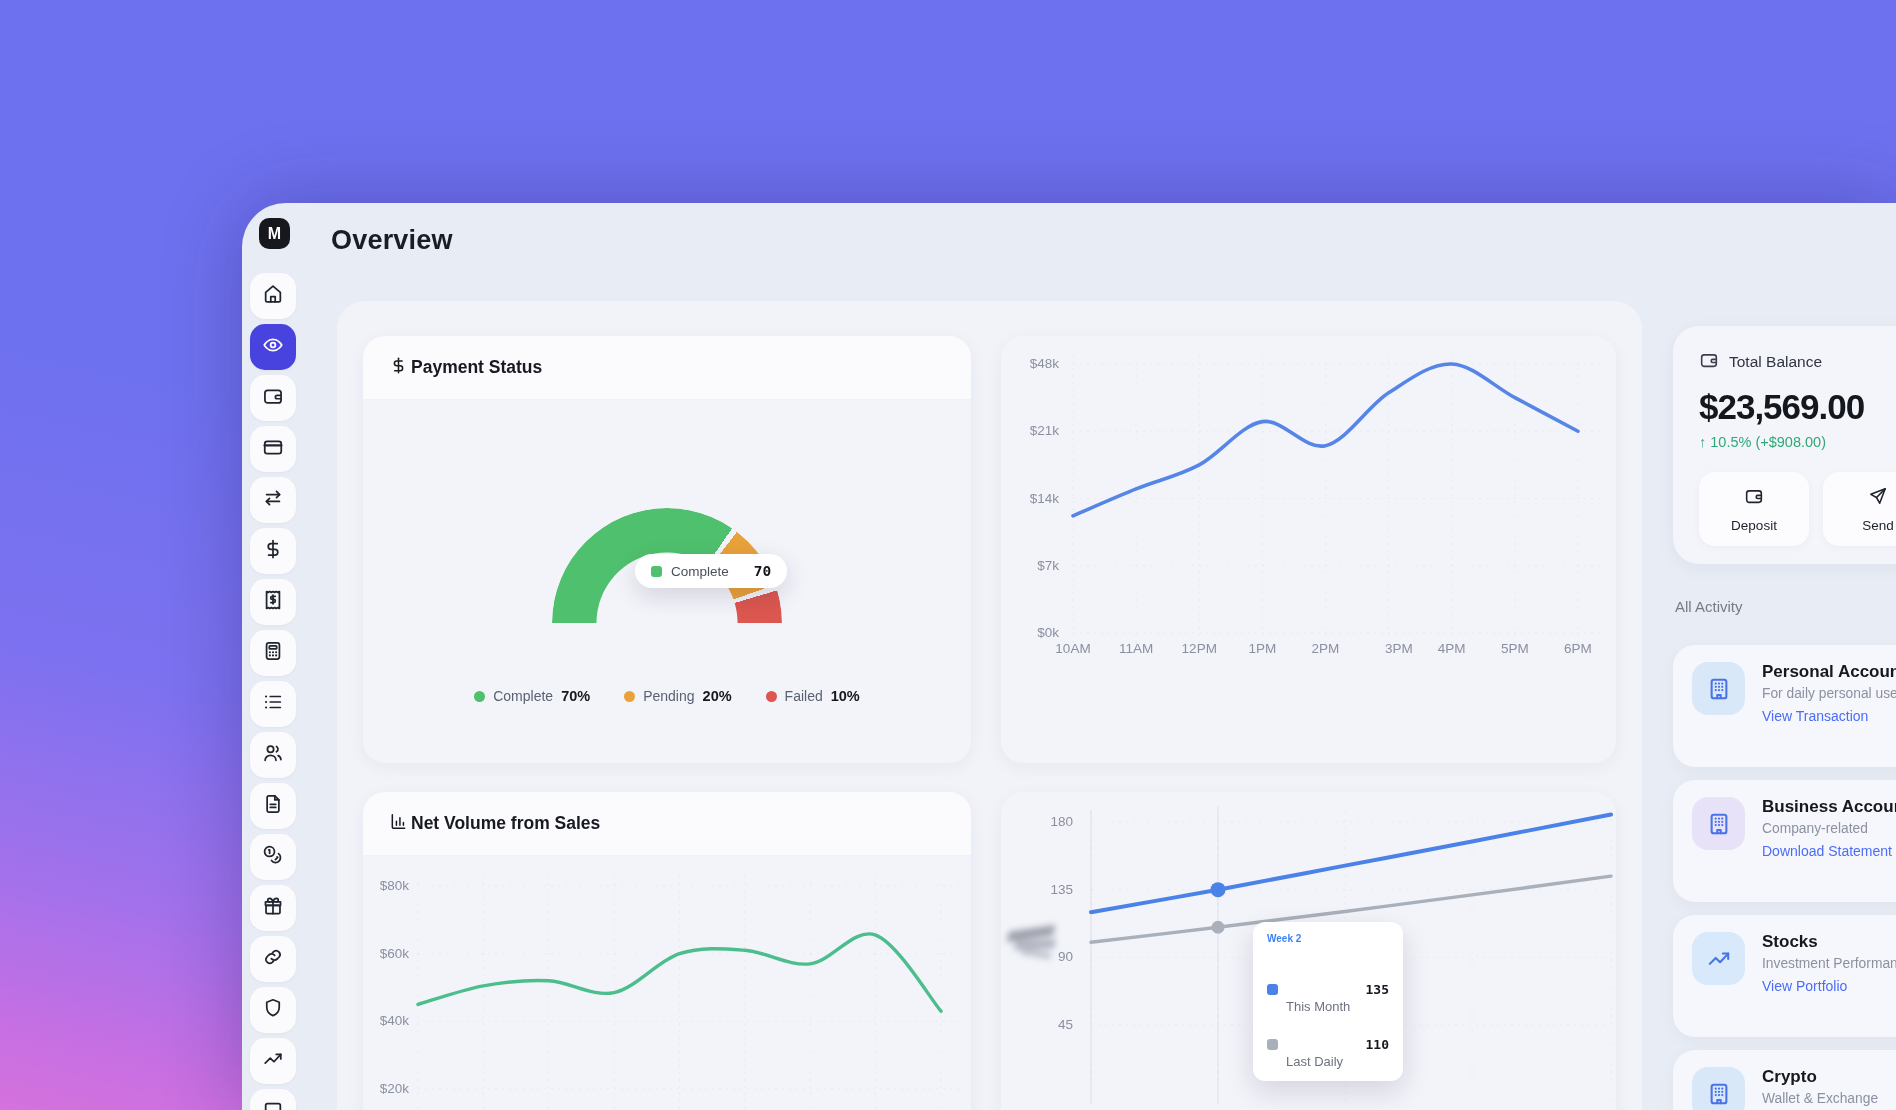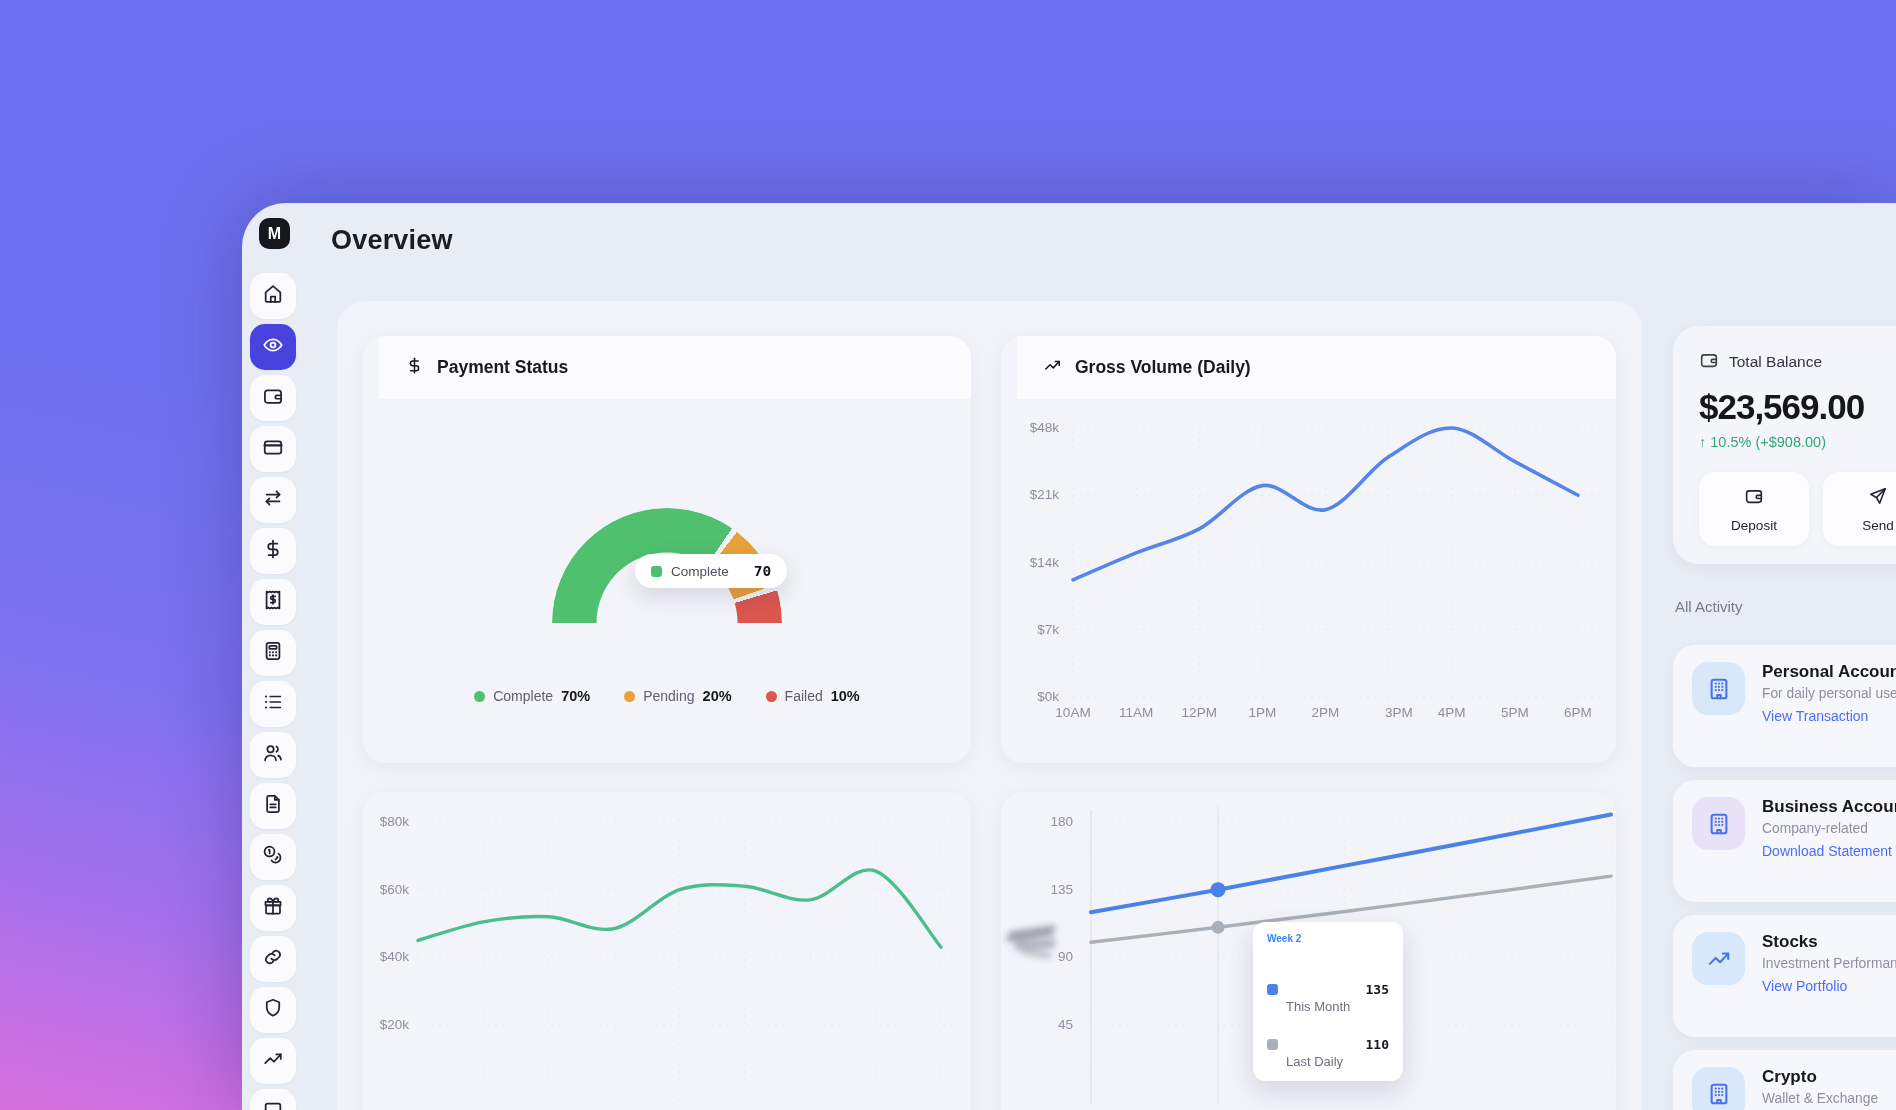--- a/index.html
+++ b/index.html
@@ -36,21 +36,21 @@
   .main {
     position:absolute; left:95px; top:98px; width:1305px; height:860px;
     background:rgba(255,255,255,.38); border-radius:28px;
   }
   .card {
     position:absolute; border-radius:22px; background:#f3f4fa; overflow:hidden;
     box-shadow:0 4px 18px rgba(25,30,60,.05);
   }
   .card-head {
     height:64px; background:#fbfbfe; display:flex; align-items:center;
-    padding-left:26px; gap:13px; border-bottom:1px solid rgba(25,30,50,.04);margin-left:16px;
+    padding-left:26px; gap:3px; border-bottom:1px solid rgba(25,30,50,.04);
   }
   .card-head svg { width:19px; height:19px; color:#171a21; }
   .card-title { font-size:17.5px; font-weight:700; color:#171a21; }
   .card-body { position:relative; height:363px; }
   .chart { position:absolute; left:0; top:0; }
   .tick { position:absolute; font-size:13.5px; color:#8a90a0; line-height:18px; }
   .ytick { text-align:right; }
   .xtick { text-align:center; width:52px; }
   
   .gauge-wrap { position:absolute; left:189px; top:108px; width:230px; height:118px; overflow:hidden; }
@@ -273,27 +273,20 @@
             <div class="legend-item">
               <span class="legend-dot" style="background:#dc5750"></span>
               <span class="legend-label">Failed</span>
               <span class="legend-value">10%</span>
             </div>
           </div>
       </div>
     </section>
 
     <section class="card" style="left:664px; top:35px; width:615px; height:427px;">
-      <div class="card-head">
-        <span><svg viewBox="0 0 24 24" fill="none" stroke="currentColor" stroke-width="1.9" stroke-linecap="round" stroke-linejoin="round">
-              <path d="m3.5 16.5 5.5-5.5 4 4 7.5-8"></path>
-              <path d="M15.6 7h4.9v4.9"></path>
-            </svg></span>
-        <span class="card-title">Gross Volume (Daily)</span>
-      </div>
       <div class="card-body" id="body-gross_volume">
         <svg class="chart" width="615" height="363" viewBox="0 0 615 363">
             <line x1="72" y1="28" x2="603" y2="28" stroke="rgba(20,28,50,.04)" stroke-dasharray="2 5"></line>
             <line x1="72" y1="95.25" x2="603" y2="95.25" stroke="rgba(20,28,50,.04)" stroke-dasharray="2 5"></line>
             <line x1="72" y1="162.5" x2="603" y2="162.5" stroke="rgba(20,28,50,.04)" stroke-dasharray="2 5"></line>
             <line x1="72" y1="229.75" x2="603" y2="229.75" stroke="rgba(20,28,50,.04)" stroke-dasharray="2 5"></line>
             <line x1="72" y1="297" x2="603" y2="297" stroke="rgba(20,28,50,.04)" stroke-dasharray="2 5"></line>
             <line x1="72" y1="18" x2="72" y2="312" stroke="rgba(20,28,50,.045)" stroke-dasharray="2 5"></line>
             <line x1="135.125" y1="18" x2="135.125" y2="312" stroke="rgba(20,28,50,.045)" stroke-dasharray="2 5"></line>
             <line x1="198.25" y1="18" x2="198.25" y2="312" stroke="rgba(20,28,50,.045)" stroke-dasharray="2 5"></line>
@@ -316,20 +309,27 @@
           <div class="tick xtick" style="left: 235.375px; top: 304px;">1PM</div>
           <div class="tick xtick" style="left: 298.5px; top: 304px;">2PM</div>
           <div class="tick xtick" style="left: 372px; top: 304px;">3PM</div>
           <div class="tick xtick" style="left: 424.75px; top: 304px;">4PM</div>
           <div class="tick xtick" style="left: 487.875px; top: 304px;">5PM</div>
           <div class="tick xtick" style="left: 551px; top: 304px;">6PM</div>
         </div>
     </section>
 
     <section class="card" style="left:26px; top:491px; width:608px; height:427px;">
+      <div class="card-head">
+        <span><svg viewBox="0 0 24 24" fill="none" stroke="currentColor" stroke-width="1.9" stroke-linecap="round" stroke-linejoin="round">
+              <path d="M4.2 3.4v15.4a1.8 1.8 0 0 0 1.8 1.8h13.8"></path>
+              <path d="M9.4 16.6v-5M13.8 16.6V7.4M18.2 16.6v-3.4"></path>
+            </svg></span>
+        <span class="card-title">Net Volume from Sales</span>
+      </div>
       <div class="card-body" id="body-net_volume">
         <svg class="chart" width="608" height="363" viewBox="0 0 608 363">
             <line x1="55" y1="30" x2="596" y2="30" stroke="rgba(20,28,50,.04)" stroke-dasharray="2 5"></line>
             <line x1="55" y1="97.66666666666667" x2="596" y2="97.66666666666667" stroke="rgba(20,28,50,.04)" stroke-dasharray="2 5"></line>
             <line x1="55" y1="165.33333333333334" x2="596" y2="165.33333333333334" stroke="rgba(20,28,50,.04)" stroke-dasharray="2 5"></line>
             <line x1="55" y1="233" x2="596" y2="233" stroke="rgba(20,28,50,.04)" stroke-dasharray="2 5"></line>
             <line x1="55" y1="20" x2="55" y2="312" stroke="rgba(20,28,50,.045)" stroke-dasharray="2 5"></line>
             <line x1="120.375" y1="20" x2="120.375" y2="312" stroke="rgba(20,28,50,.045)" stroke-dasharray="2 5"></line>
             <line x1="185.75" y1="20" x2="185.75" y2="312" stroke="rgba(20,28,50,.045)" stroke-dasharray="2 5"></line>
             <line x1="251.125" y1="20" x2="251.125" y2="312" stroke="rgba(20,28,50,.045)" stroke-dasharray="2 5"></line>

